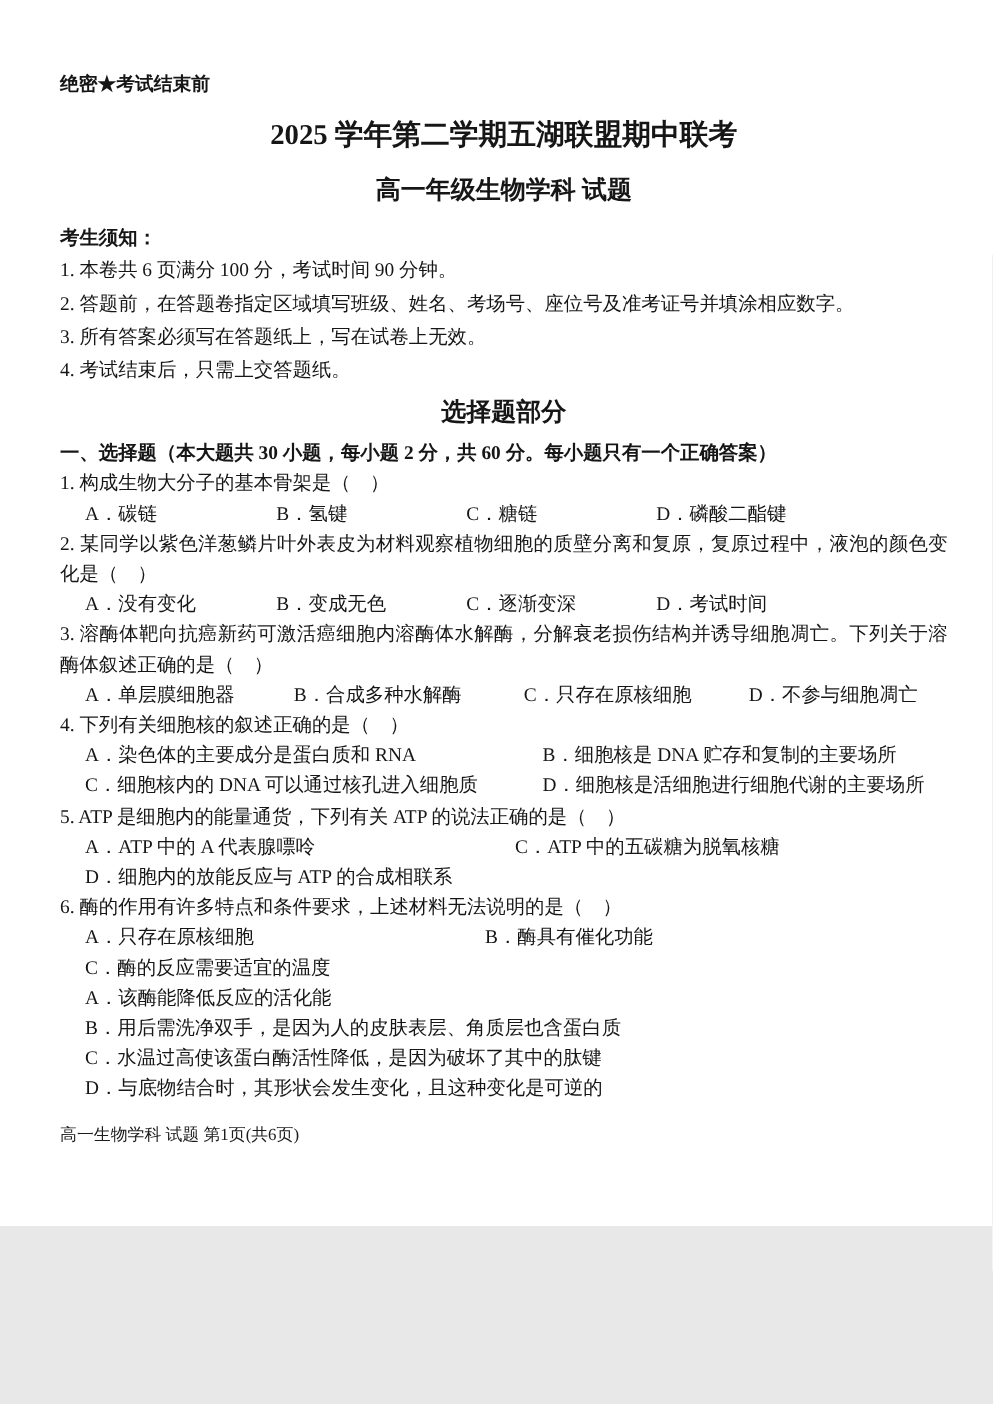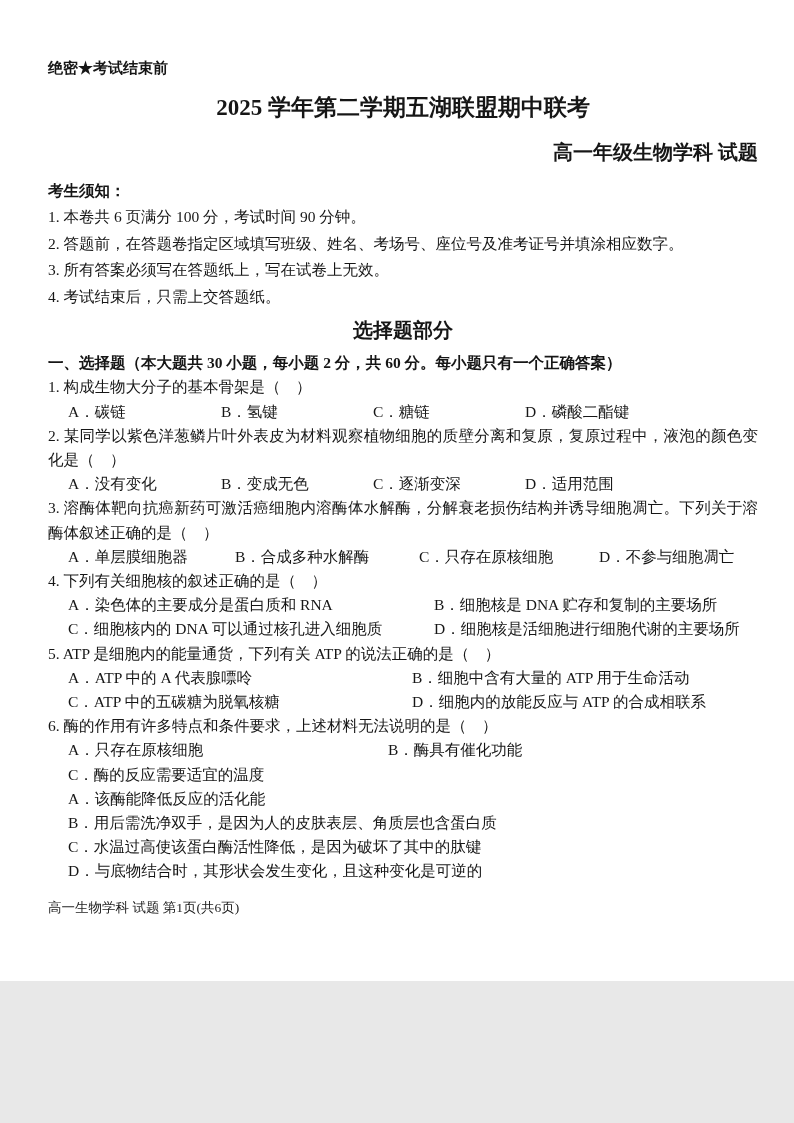--- a/index.html
+++ b/index.html
@@ -23,21 +23,21 @@
   }
   .exam-title {
     margin: 14px 0 0 0;
     text-align: center;
     font-size: 23px;
     font-weight: bold;
     line-height: 32px;
   }
   .paper-subtitle {
     margin: 14px 0 0 0;
-    text-align: right;
+    text-align: center;
     font-size: 20px;
     font-weight: bold;
     line-height: 28px;
     font-family: Liberation Serif, serif;
   }
   .notice-heading {
     margin-top: 12px;
     font-weight: bold;
     line-height: 26px;
   }
@@ -109,21 +109,21 @@
       <span class="opt">D．磷酸二酯键</span>
     </div>
   </section>
 
   <section>
     <div class="line stem">2. 某同学以紫色洋葱鳞片叶外表皮为材料观察植物细胞的质壁分离和复原，复原过程中，液泡的颜色变化是（　）</div>
     <div class="opts grid4a">
       <span class="opt">A．没有变化</span>
       <span class="opt">B．变成无色</span>
       <span class="opt">C．逐渐变深</span>
-      <span class="opt">D．适用范围</span>
+      <span class="opt">D．考试时间</span>
     </div>
   </section>
 
   <section>
     <div class="line stem">3. 溶酶体靶向抗癌新药可激活癌细胞内溶酶体水解酶，分解衰老损伤结构并诱导细胞凋亡。下列关于溶酶体叙述正确的是（　）</div>
     <div class="opts grid4b">
       <span class="opt">A．单层膜细胞器</span>
       <span class="opt">B．合成多种水解酶</span>
       <span class="opt">C．只存在原核细胞</span>
       <span class="opt">D．不参与细胞凋亡</span>
@@ -137,21 +137,20 @@
       <span class="opt">B．细胞核是 DNA 贮存和复制的主要场所</span>
       <span class="opt">C．细胞核内的 DNA 可以通过核孔进入细胞质</span>
       <span class="opt">D．细胞核是活细胞进行细胞代谢的主要场所</span>
     </div>
   </section>
 
   <section>
     <div class="line stem">5. ATP 是细胞内的能量通货，下列有关 ATP 的说法正确的是（　）</div>
     <div class="opts grid2b">
       <span class="opt">A．ATP 中的 A 代表腺嘌呤</span>
-      <span class="opt">B．细胞中含有大量的 ATP 用于生命活动</span>
       <span class="opt">C．ATP 中的五碳糖为脱氧核糖</span>
       <span class="opt">D．细胞内的放能反应与 ATP 的合成相联系</span>
     </div>
   </section>
 
 
   <section>
     <div class="line stem">6. 酶的作用有许多特点和条件要求，上述材料无法说明的是（　）</div>
     <div class="opts grid2c">
       <span class="opt">A．只存在原核细胞</span>

